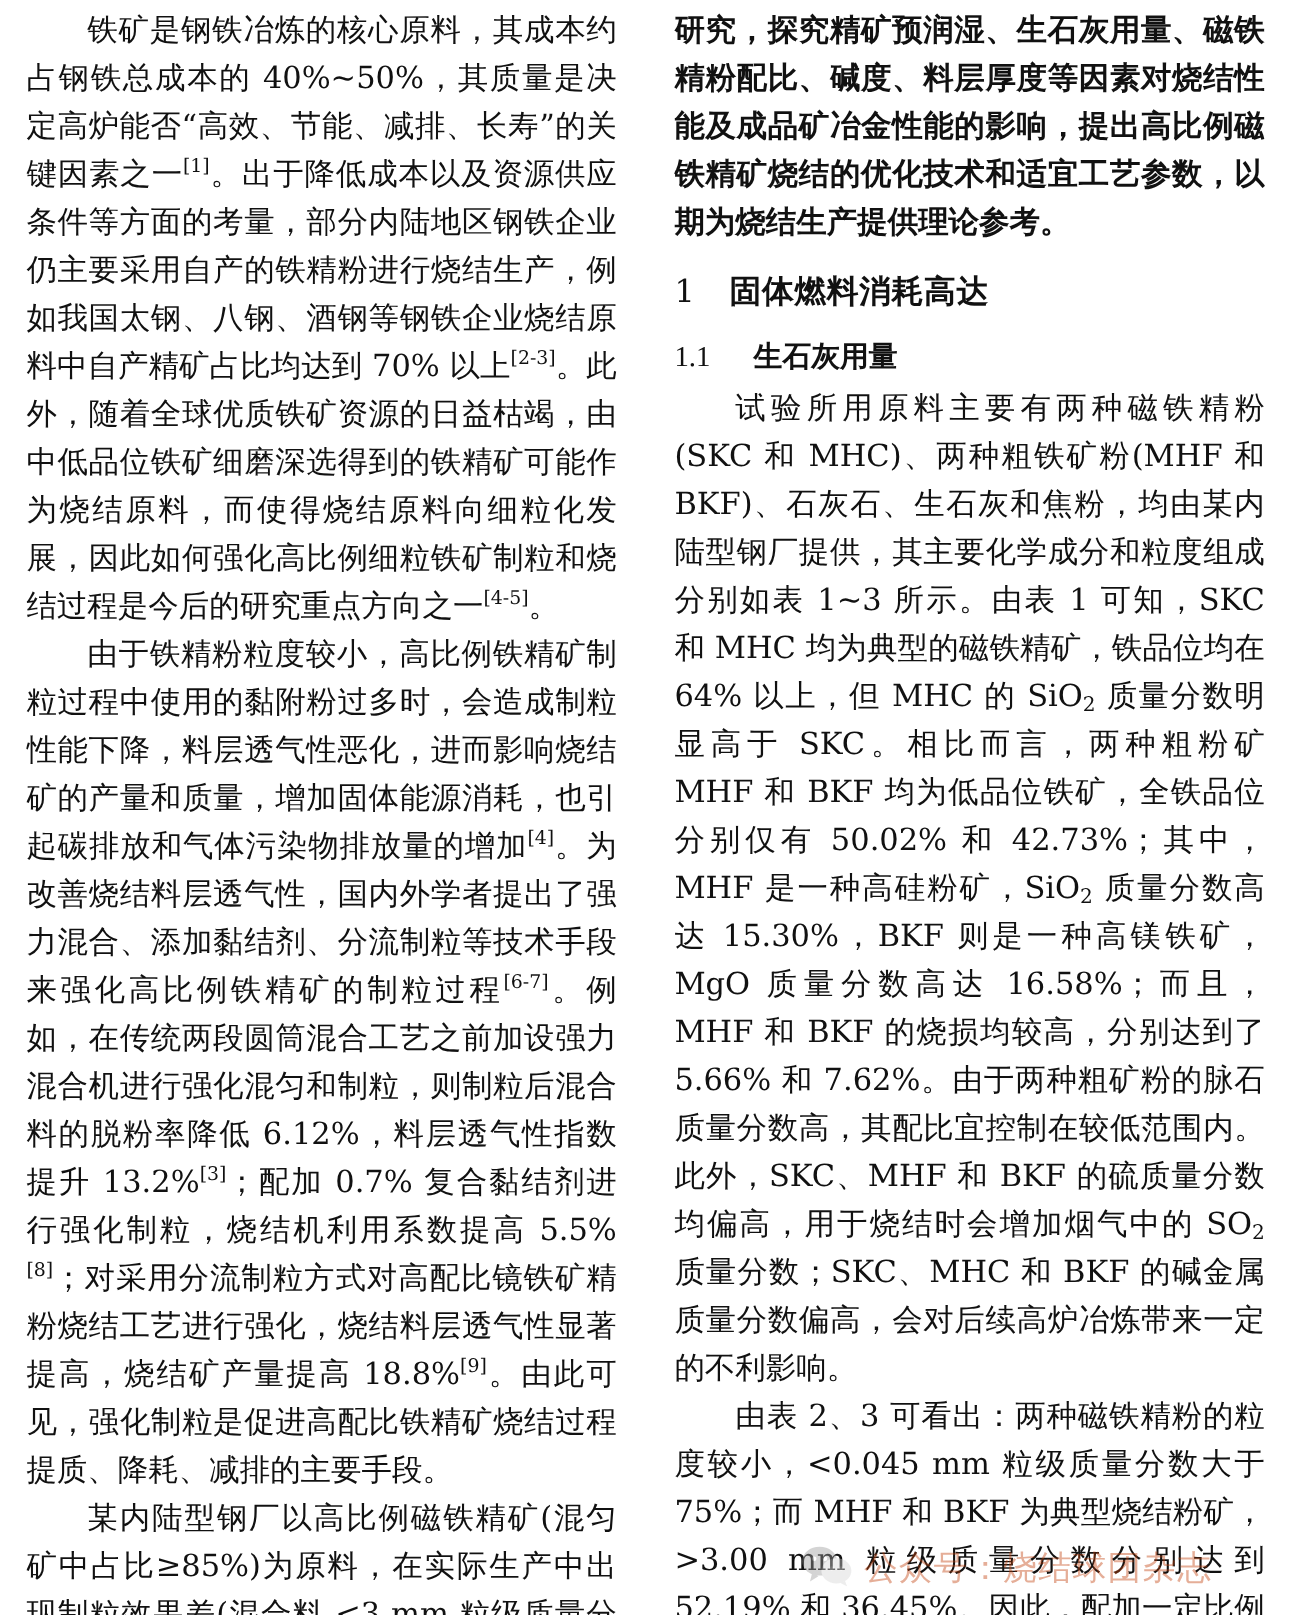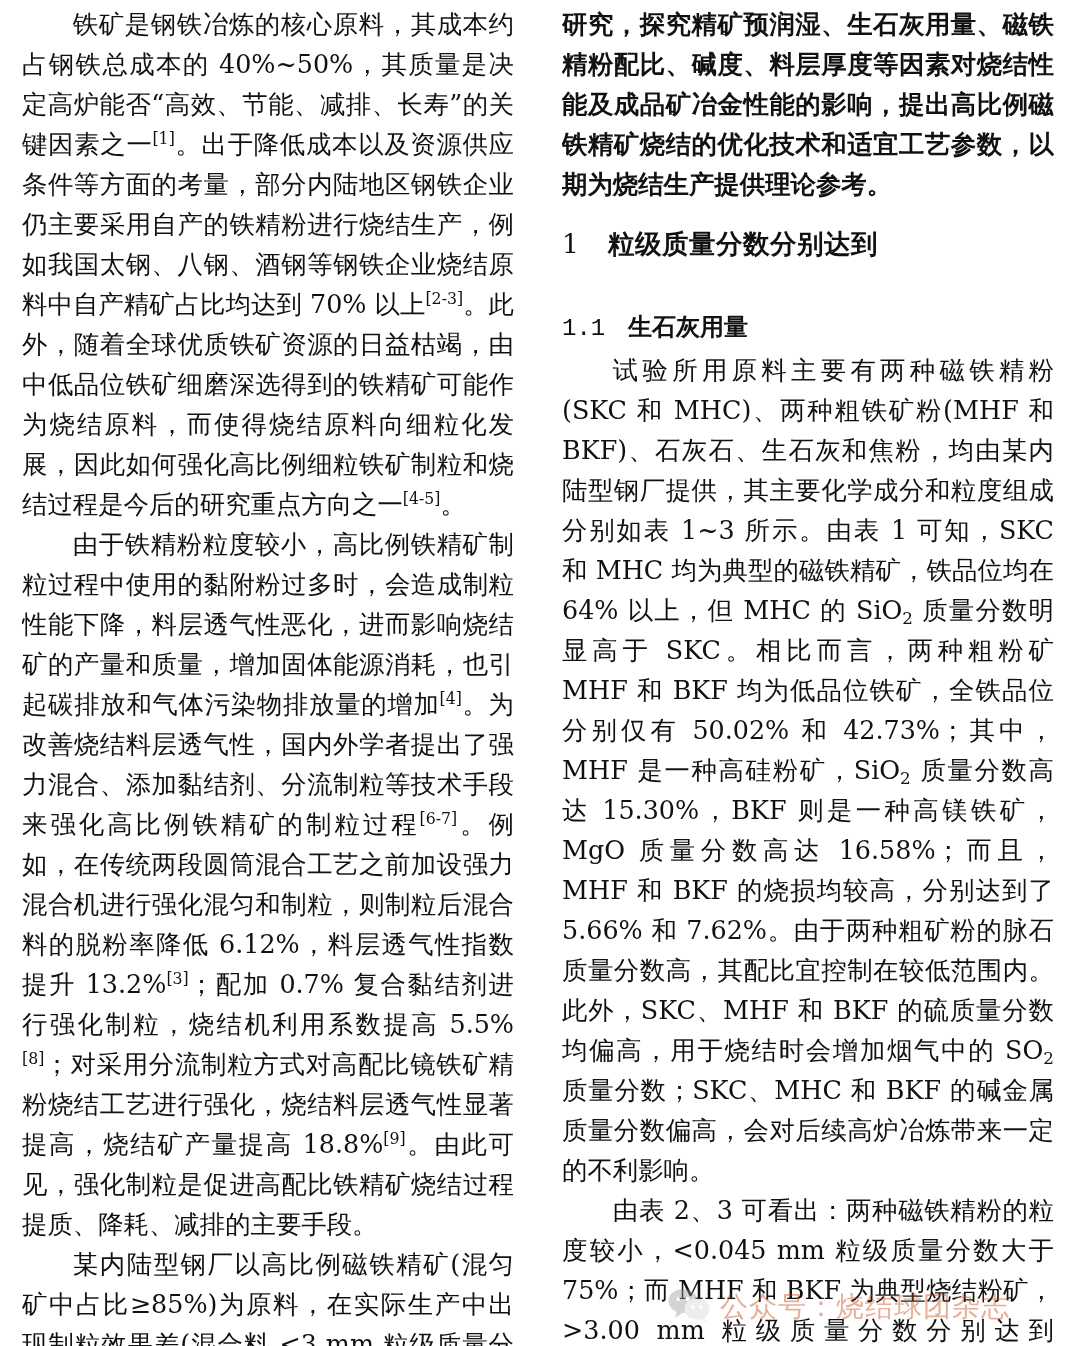--- a/index.html
+++ b/index.html
@@ -64,25 +64,24 @@
     min-width: 46px;
   }
   h3.sub-head {
     margin: 6px 0 2px 0;
     font-size: 24px;
     line-height: 38px;
     font-weight: bold;
     font-family: "DejaVu Sans", "Liberation Sans", sans-serif;
   }
   h3.sub-head .num {
-    font-family: Liberation Mono, monospace;
+    font-family: Liberation Serif, serif;
     font-weight: normal;
     display: inline-block;
     min-width: 66px;
-    margin-top: 32px;
   }
 
   sup.ref {
     font-size: 0.62em;
     vertical-align: super;
     line-height: 0;
     font-family: "DejaVu Serif", "Liberation Serif", serif;
   }
   sub.sb {
     font-size: 0.66em;
@@ -120,21 +119,21 @@
     <div class="col">
       <p class="body-text">铁矿是钢铁冶炼的核心原料，其成本约占钢铁总成本的 40%~50%，其质量是决定高炉能否“高效、节能、减排、长寿”的关键因素之一<sup class="ref">[1]</sup>。出于降低成本以及资源供应条件等方面的考量，部分内陆地区钢铁企业仍主要采用自产的铁精粉进行烧结生产，例如我国太钢、八钢、酒钢等钢铁企业烧结原料中自产精矿占比均达到 70% 以上<sup class="ref">[2-3]</sup>。此外，随着全球优质铁矿资源的日益枯竭，由中低品位铁矿细磨深选得到的铁精矿可能作为烧结原料，而使得烧结原料向细粒化发展，因此如何强化高比例细粒铁矿制粒和烧结过程是今后的研究重点方向之一<sup class="ref">[4-5]</sup>。</p>
       <p class="body-text">由于铁精粉粒度较小，高比例铁精矿制粒过程中使用的黏附粉过多时，会造成制粒性能下降，料层透气性恶化，进而影响烧结矿的产量和质量，增加固体能源消耗，也引起碳排放和气体污染物排放量的增加<sup class="ref">[4]</sup>。为改善烧结料层透气性，国内外学者提出了强力混合、添加黏结剂、分流制粒等技术手段来强化高比例铁精矿的制粒过程<sup class="ref">[6-7]</sup>。例如，在传统两段圆筒混合工艺之前加设强力混合机进行强化混匀和制粒，则制粒后混合料的脱粉率降低 6.12%，料层透气性指数提升 13.2%<sup class="ref">[3]</sup>；配加 0.7% 复合黏结剂进行强化制粒，烧结机利用系数提高 5.5%<sup class="ref">[8]</sup>；对采用分流制粒方式对高配比镜铁矿精粉烧结工艺进行强化，烧结料层透气性显著提高，烧结矿产量提高 18.8%<sup class="ref">[9]</sup>。由此可见，强化制粒是促进高配比铁精矿烧结过程提质、降耗、减排的主要手段。</p>
       <p class="body-text">某内陆型钢厂以高比例磁铁精矿(混匀矿中占比≥85%)为原料，在实际生产中出现制粒效果差(混合料 &lt;3 mm 粒级质量分数不足 50%)、烧结矿产质量低等问题。由于料层透气性差，烧结料层高度仅能达到 500 mm，同时利用系数为 1.05 t/()，固体燃料消耗高达 70 kg/t，严重制约烧结生产的提产、降耗、增效。针对上述问题，本文立足现场原料条件和烧结工艺参数，通过烧结杯试验对高配比磁铁精粉的烧结特性进行</p>
     </div>
 
     <div class="col">
       <p class="body-text no-indent">研究，探究精矿预润湿、生石灰用量、磁铁精粉配比、碱度、料层厚度等因素对烧结性能及成品矿冶金性能的影响，提出高比例磁铁精矿烧结的优化技术和适宜工艺参数，以期为烧结生产提供理论参考。</p>
 
       <h2 class="sec-head">
-        <span class="num">1</span><span>粒级质量分数分别达到</span>
+        <span class="num">1</span><span>固体燃料消耗高达</span>
       </h2>
 
       <h3 class="sub-head">
         <span class="num">1.1</span><span>生石灰用量</span>
       </h3>
 
       <p class="body-text">试验所用原料主要有两种磁铁精粉(SKC 和 MHC)、两种粗铁矿粉(MHF 和 BKF)、石灰石、生石灰和焦粉，均由某内陆型钢厂提供，其主要化学成分和粒度组成分别如表 1~3 所示。由表 1 可知，SKC 和 MHC 均为典型的磁铁精矿，铁品位均在 64% 以上，但 MHC 的 SiO<sub class="sb">2</sub> 质量分数明显高于 SKC。相比而言，两种粗粉矿 MHF 和 BKF 均为低品位铁矿，全铁品位分别仅有 50.02% 和 42.73%；其中，MHF 是一种高硅粉矿，SiO<sub class="sb">2</sub> 质量分数高达 15.30%，BKF 则是一种高镁铁矿，MgO 质量分数高达 16.58%；而且，MHF 和 BKF 的烧损均较高，分别达到了 5.66% 和 7.62%。由于两种粗矿粉的脉石质量分数高，其配比宜控制在较低范围内。此外，SKC、MHF 和 BKF 的硫质量分数均偏高，用于烧结时会增加烟气中的 SO<sub class="sb">2</sub> 质量分数；SKC、MHC 和 BKF 的碱金属质量分数偏高，会对后续高炉冶炼带来一定的不利影响。</p>
       <p class="body-text">由表 2、3 可看出：两种磁铁精粉的粒度较小，&lt;0.045 mm 粒级质量分数大于 75%；而 MHF 和 BKF 为典型烧结粉矿，&gt;3.00 mm 粒级质量分数分别达到 52.19% 和 36.45%。因此，配加一定比例的 MHF 和 BKF 有利于改善铁精矿的制粒性能。</p>
 
     </div>

